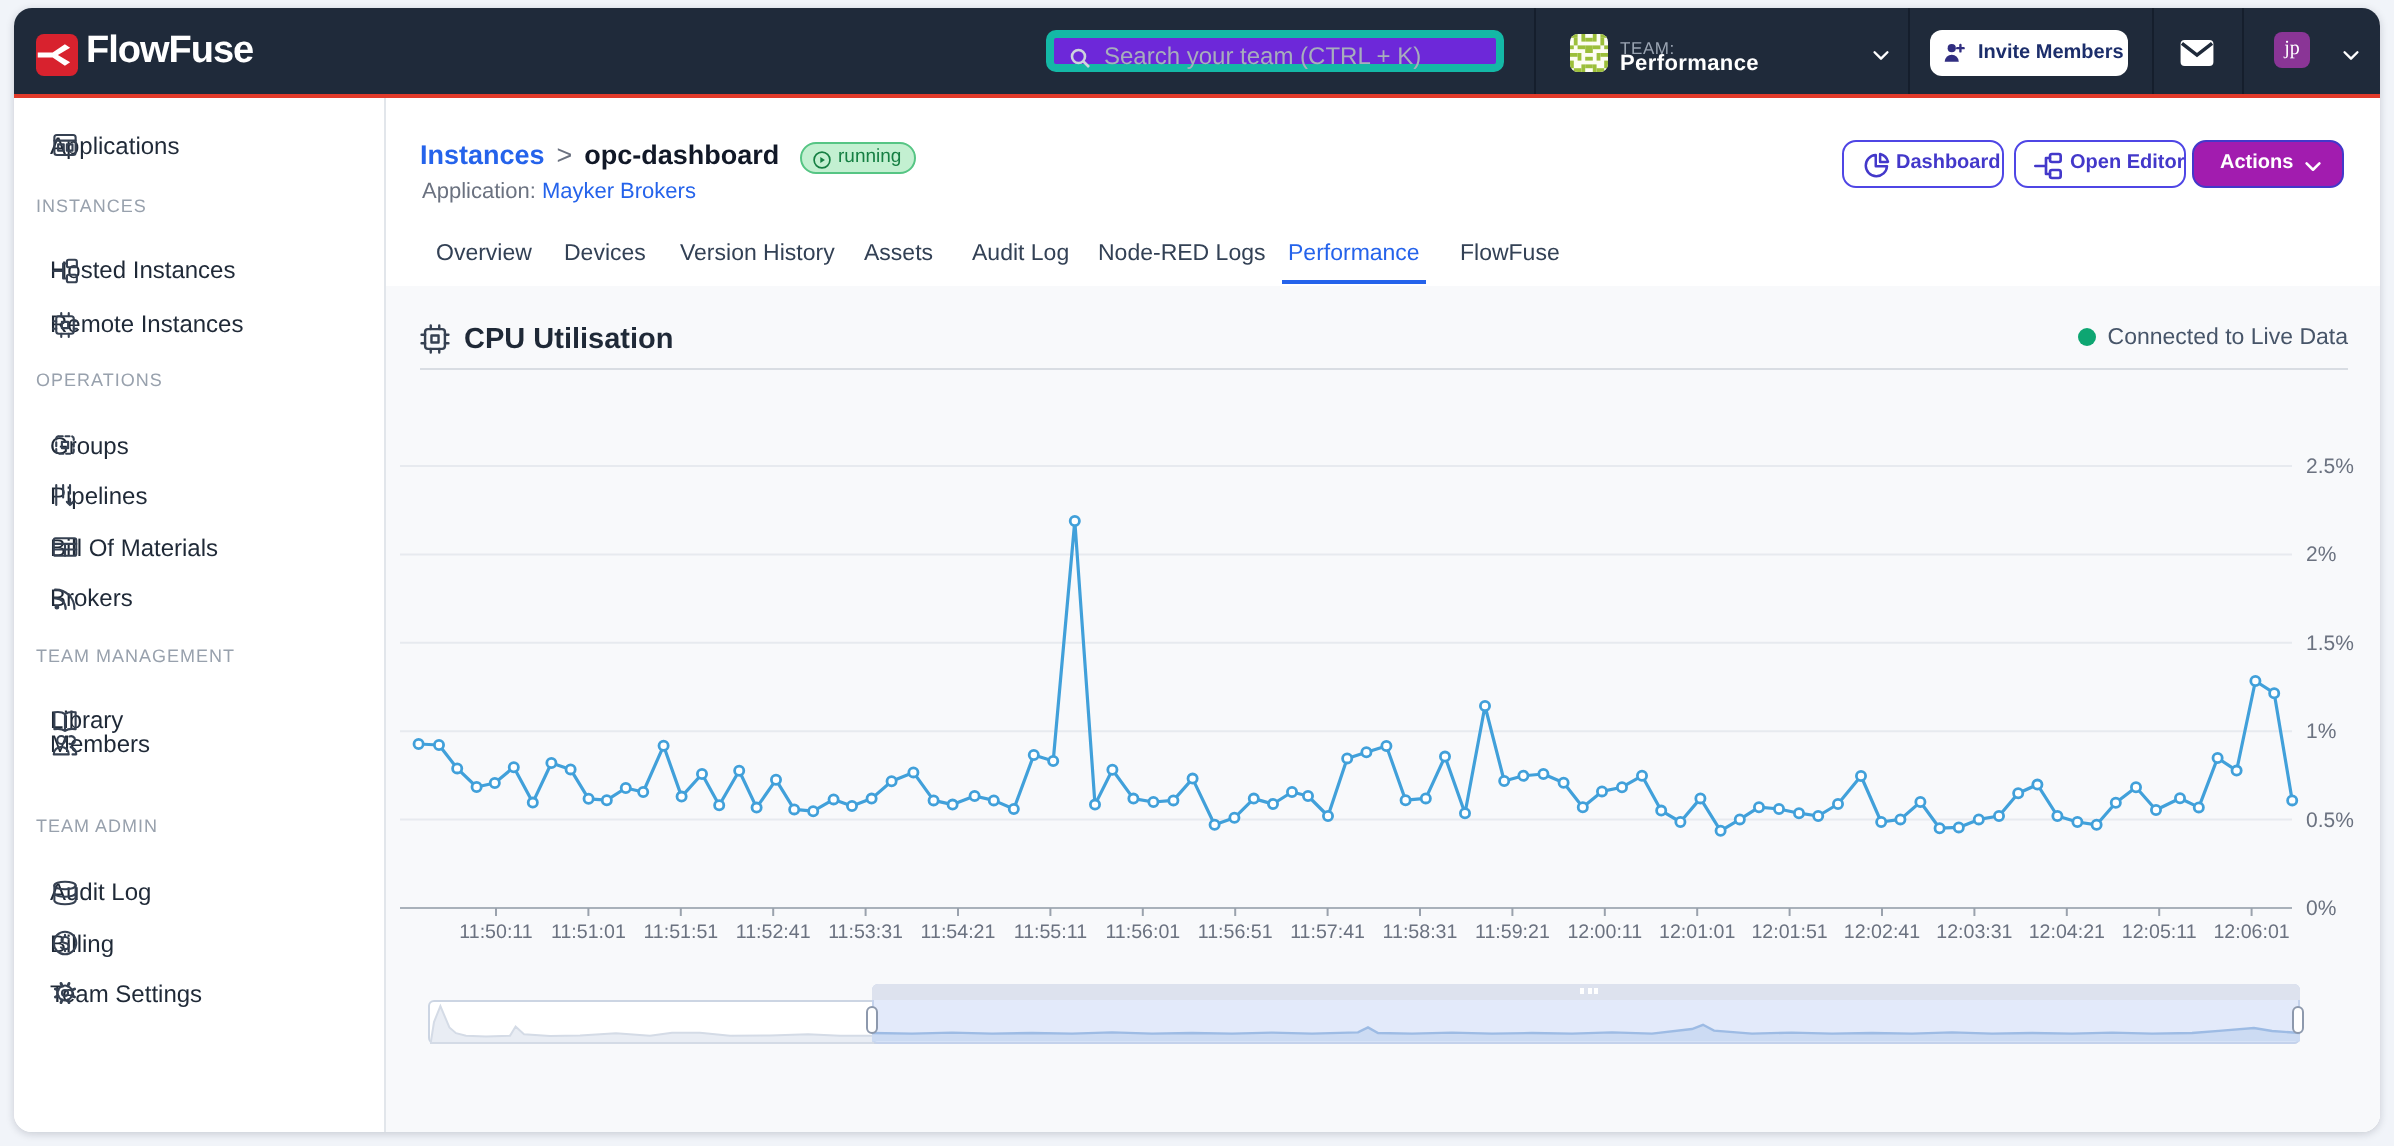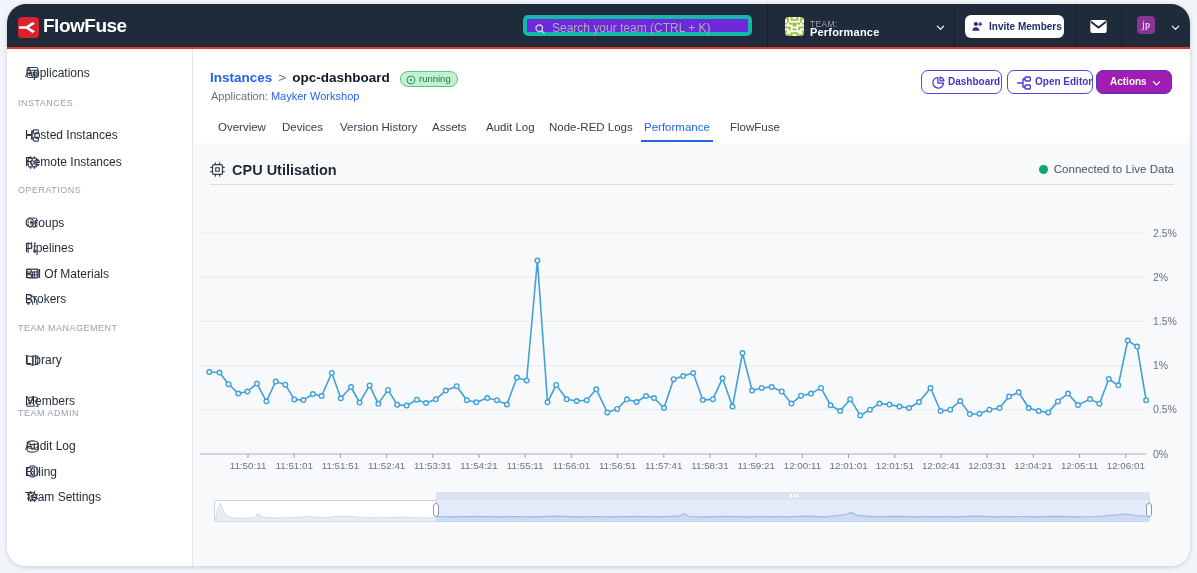--- a/index.html
+++ b/index.html
@@ -1,17 +1,17 @@
 <!DOCTYPE html>
 <html><head>
 <meta charset="utf-8">
 <style>
 * { margin:0; padding:0; box-sizing:border-box; }
 html,body { width:1197px; height:573px; background:#f1f4f9; font-family:"Liberation Sans",sans-serif; overflow:hidden; }
-.app { position:absolute; left:7px; top:4px; width:1183px; height:562px; background:#fff; border-radius:19px; overflow:hidden; box-shadow:0 1px 4px rgba(15,23,42,.18); }
+.app { position:absolute; left:7px; top:4px; width:1183px; height:562px; background:#fff; border-radius:9px; overflow:hidden; box-shadow:0 1px 4px rgba(15,23,42,.18); }
 .topbar { position:absolute; left:0; top:0; width:100%; height:45px; background:#1f2a3a; border-bottom:2px solid #e23a2a; }
 .logo { position:absolute; left:11px; top:13px; width:21px; height:21px; }
 .logotext { position:absolute; left:36px; top:11px; color:#fff; font-size:19px; font-weight:bold; letter-spacing:-0.5px; }
 .search { position:absolute; left:516px; top:11px; width:229px; height:21px; background:#6d28d9; border:4px solid #14b8a6; border-radius:5px; color:#a7aebc; font-size:12px; line-height:19px; padding-left:25px; }
 .hdiv { position:absolute; top:0; width:1px; height:43px; background:#151e2c; }
 .teamlbl { position:absolute; left:803px; top:15px; color:#9aa4b2; font-size:8.5px; letter-spacing:.3px; }
 .teamname { position:absolute; left:803px; top:21.5px; color:#fff; font-size:11px; font-weight:bold; letter-spacing:.2px; }
 .chev { stroke:#fff; stroke-width:2.6; fill:none; stroke-linecap:round; stroke-linejoin:round; }
 .invite { position:absolute; left:958px; top:11px; width:99px; height:23px; background:#fff; border-radius:6px; color:#1c2e6b; font-size:10px; font-weight:bold; line-height:23px; padding-left:24px; white-space:nowrap; }
 .avatar { position:absolute; left:1130px; top:12px; width:18px; height:18px; background:#8a3596; border-radius:4px; color:#fff; font-size:10px; text-align:center; line-height:18px; font-family:"Liberation Serif",serif; }
@@ -154,21 +154,21 @@
             <circle cx="5.5" cy="18.5" r="1.1" fill="#364152"></circle>
             <path d="M4 11.5 a8 8 0 0 1 8.5 8.5 M4 4.5 a15 15 0 0 1 15.5 15.5"></path>
           </g>
         </svg>Brokers</div>
       <div class="navsec" style="top:273.5px">TEAM MANAGEMENT</div>
       <div class="navitem" style="top:298.3px"><svg width="15" height="15" viewBox="0 0 24 24">
           <g class="ic">
             <path d="M12 6.5 C10 4.8 7 4.5 3.5 5 V18.5 C7 18 10 18.3 12 20 C14 18.3 17 18 20.5 18.5 V5 C17 4.5 14 4.8 12 6.5 Z M12 6.5 V20"></path>
           </g>
         </svg>Library</div>
-      <div class="navitem" style="top:339px"><svg width="15" height="15" viewBox="0 0 24 24">
+      <div class="navitem" style="top:310px"><svg width="15" height="15" viewBox="0 0 24 24">
           <g class="ic">
             <circle cx="9" cy="8" r="3.2"></circle>
             <path d="M3 19.5 a6 6 0 0 1 12 0 Z"></path>
             <path d="M15.5 5.2 a3.2 3.2 0 1 1 0 5.8 M16.5 13.7 a6 6 0 0 1 4.5 5.8 h-3"></path>
           </g>
         </svg>Members</div>
       <div class="navsec" style="top:359.2px">TEAM ADMIN</div>
       <div class="navitem" style="top:384.0px"><svg width="15" height="15" viewBox="0 0 24 24">
           <g class="ic">
             <ellipse cx="12" cy="6" rx="8.5" ry="3"></ellipse>
@@ -188,21 +188,21 @@
             <path stroke-width="2.3" d="M17.5 14.3 L19.7 15.2 M14.3 17.5 L15.2 19.7 M9.7 17.5 L8.8 19.7 M6.5 14.3 L4.3 15.2 M6.5 9.7 L4.3 8.8 M9.7 6.5 L8.8 4.3 M14.3 6.5 L15.2 4.3 M17.5 9.7 L19.7 8.8"></path>
           </g>
         </svg>Team Settings</div>
     </div>
 <div class="main">
   <div class="bc"><a>Instances</a><span class="sep">&gt;</span>opc-dashboard</div>
   <div class="pill"><svg style="position:absolute;left:5px;top:3px" width="10" height="10" viewBox="0 0 24 24" fill="none" stroke="#157f42" stroke-width="2">
           <circle cx="12" cy="12" r="9.5"></circle>
           <path d="M10 8.5 L15.5 12 L10 15.5 Z" fill="#157f42" stroke="none"></path>
         </svg>running</div>
-  <div class="appline">Application: <a>Mayker Workshop</a></div>
+  <div class="appline">Application: <a>Mayker Brokers</a></div>
   <div class="btn" style="left:728px;width:81px;padding-left:26px"><svg style="position:absolute;left:9px;top:4px" width="15" height="15" viewBox="0 0 24 24">
           <g fill="none" stroke="#4338ca" stroke-width="2" stroke-linejoin="round">
             <path d="M11 4 a8.5 8.5 0 1 0 9 9 h-9 Z"></path>
             <path d="M14.5 3.2 a8.5 8.5 0 0 1 6.3 6.3 h-6.3 Z"></path>
           </g>
         </svg>Dashboard</div>
   <div class="btn" style="left:814px;width:86px;padding-left:27px"><svg style="position:absolute;left:8px;top:4px" width="16" height="16" viewBox="0 0 24 24">
           <g fill="none" stroke="#4338ca" stroke-width="2" stroke-linecap="round" stroke-linejoin="round">
             <rect x="13.5" y="3" width="8" height="6" rx="1.5"></rect>
             <rect x="13.5" y="15" width="8" height="6" rx="1.5"></rect>

